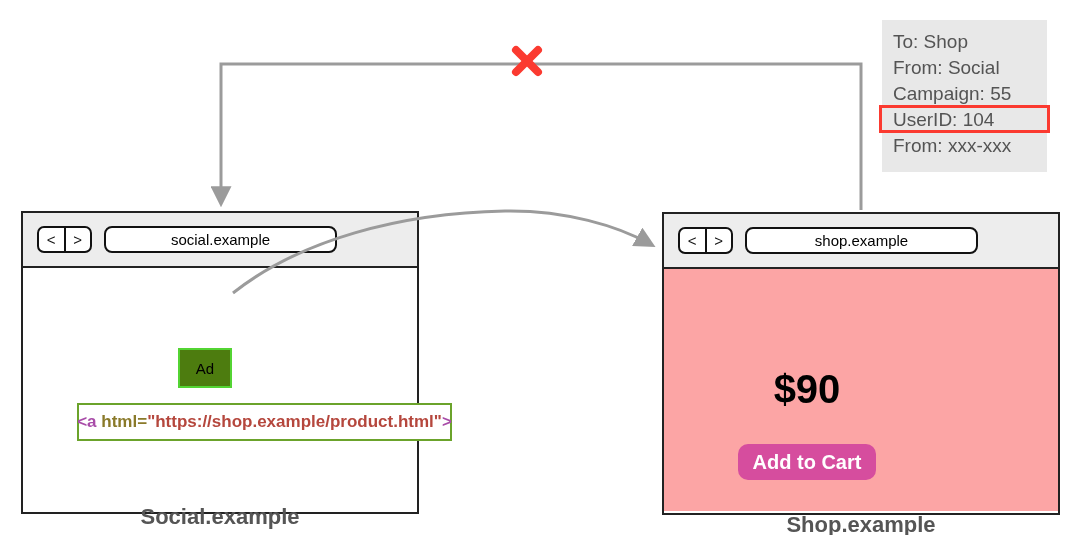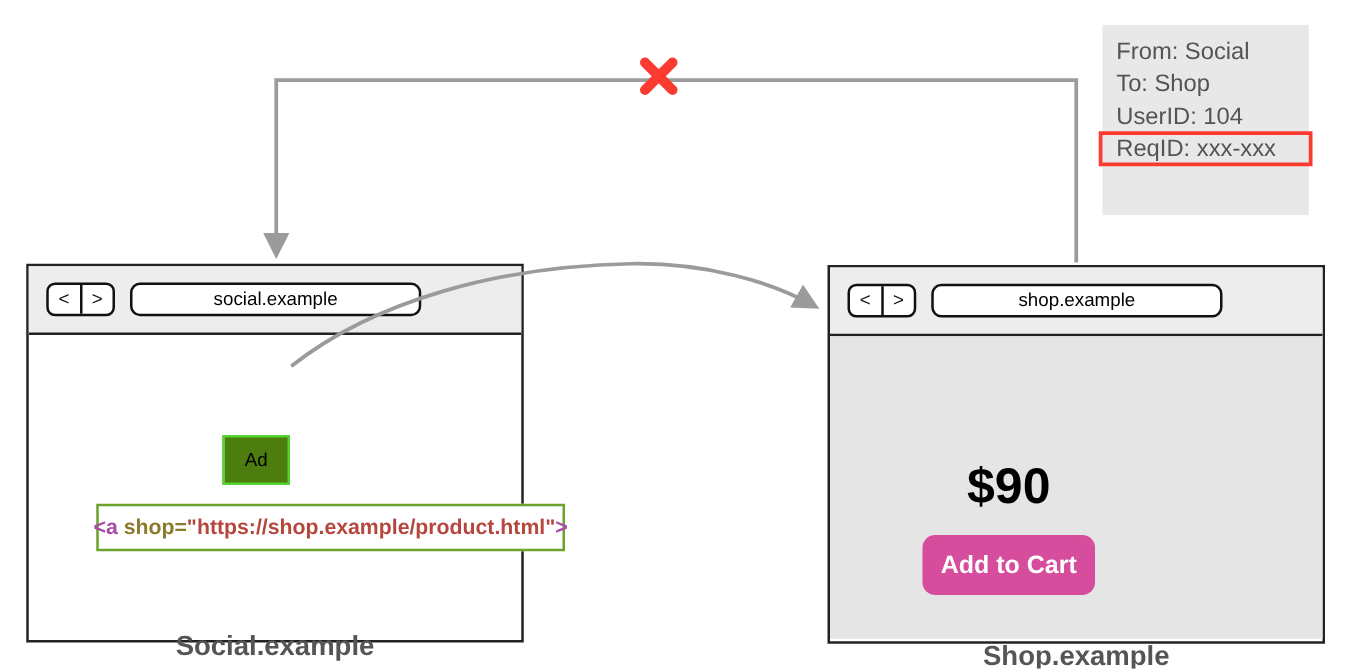--- a/index.html
+++ b/index.html
@@ -18,21 +18,21 @@
   }
   .navbtn{flex:1;display:flex;align-items:center;justify-content:center;
     font-size:15px;color:#111;cursor:default;}
   .navbtn.fwd{border-left:2px solid #111;}
   .urlbar{
     position:absolute;left:81px;top:13px;width:233px;height:27px;background:#fff;
     border:2px solid #111;border-radius:8px;box-sizing:border-box;
     display:flex;align-items:center;justify-content:center;font-size:15px;color:#000;
   }
   .content{position:relative;height:242px;}
-  #shop-window .content{background:#e5e5e5;}
+  #shop-window .content{background:#fca5a5;}
   
   .ad-box{
     position:absolute;left:155px;top:80px;width:50px;height:36px;
     background:#4d7c0f;border:2px solid #53d433;
     display:flex;align-items:center;justify-content:center;font-size:15px;color:#000;
   }
   .code-box{
     position:absolute;left:54px;top:135px;width:375px;height:38px;background:#fff;
     border:2px solid #6ba32b;box-sizing:border-box;
     display:flex;align-items:center;justify-content:center;
@@ -46,21 +46,21 @@
     font-size:22px;font-weight:bold;color:#555;
   }
   #social-window .site-label{top:236px;}
   #shop-window .site-label{top:243px;}
   
   .price{
     position:absolute;left:0;top:98px;width:286px;text-align:center;
     font-size:40px;font-weight:bold;color:#000;
   }
   .cart-btn{
-    position:absolute;left:74px;top:159px;width:138px;height:48px;
+    position:absolute;left:74px;top:175px;width:138px;height:36px;
     background:#d64d9e;border:none;border-radius:10px;
     color:#fff;font-size:20px;font-weight:bold;font-family:"Liberation Sans",sans-serif;
     display:flex;align-items:center;justify-content:center;
   }
   
   .note-box{
     position:absolute;left:882px;top:20px;width:165px;height:152px;background:#e8e8e8;
     box-sizing:border-box;padding:9px 0 0 11px;
     font-size:19px;line-height:26px;color:#545454;
   }
@@ -79,45 +79,46 @@
   <div class="bwindow" id="social-window">
     <div class="toolbar">
       <div class="navgroup">
         <div class="navbtn">&lt;</div>
         <div class="navbtn fwd">&gt;</div>
       </div>
       <div class="urlbar">social.example</div>
     </div>
     <div class="content">
       <div class="ad-box">Ad</div>
-      <div class="code-box"><span class="code-tag">&lt;a</span><span class="code-attr"> shop=</span><span class="code-str">"https://shop.example/product.html"</span><span class="code-tag">&gt;</span></div>
+      <div class="code-box"><span class="code-tag">&lt;a</span><span class="code-attr"> html=</span><span class="code-str">"https://shop.example/product.html"</span><span class="code-tag">&gt;</span></div>
       <div class="site-label">Social.example</div>
     </div>
   </div>
 
   <div class="bwindow" id="shop-window">
     <div class="toolbar">
       <div class="navgroup">
         <div class="navbtn">&lt;</div>
         <div class="navbtn fwd">&gt;</div>
       </div>
       <div class="urlbar">shop.example</div>
     </div>
     <div class="content">
       <div class="price">$90</div>
       <button class="cart-btn">Add to Cart</button>
       <div class="site-label">Shop.example</div>
     </div>
   </div>
 
   <div class="note-box">
+    <div>To: Shop</div>
     <div>From: Social</div>
-    <div>To: Shop</div>
+    <div>Campaign: 55</div>
     <div>UserID: 104</div>
-    <div>ReqID: xxx-xxx</div>
+    <div>From: xxx-xxx</div>
   </div>
   <div class="note-highlight"></div>
 
   <svg id="arrow-overlay" viewBox="0 0 1080 535" xmlns="http://www.w3.org/2000/svg">
     <defs>
       <marker id="arrowhead" viewBox="0 0 10 10" refX="7" refY="5" markerWidth="7" markerHeight="7" orient="auto-start-reverse">
         <path d="M0,0 L10,5 L0,10 Z" fill="#9b9b9b"></path>
       </marker>
     </defs>
 

